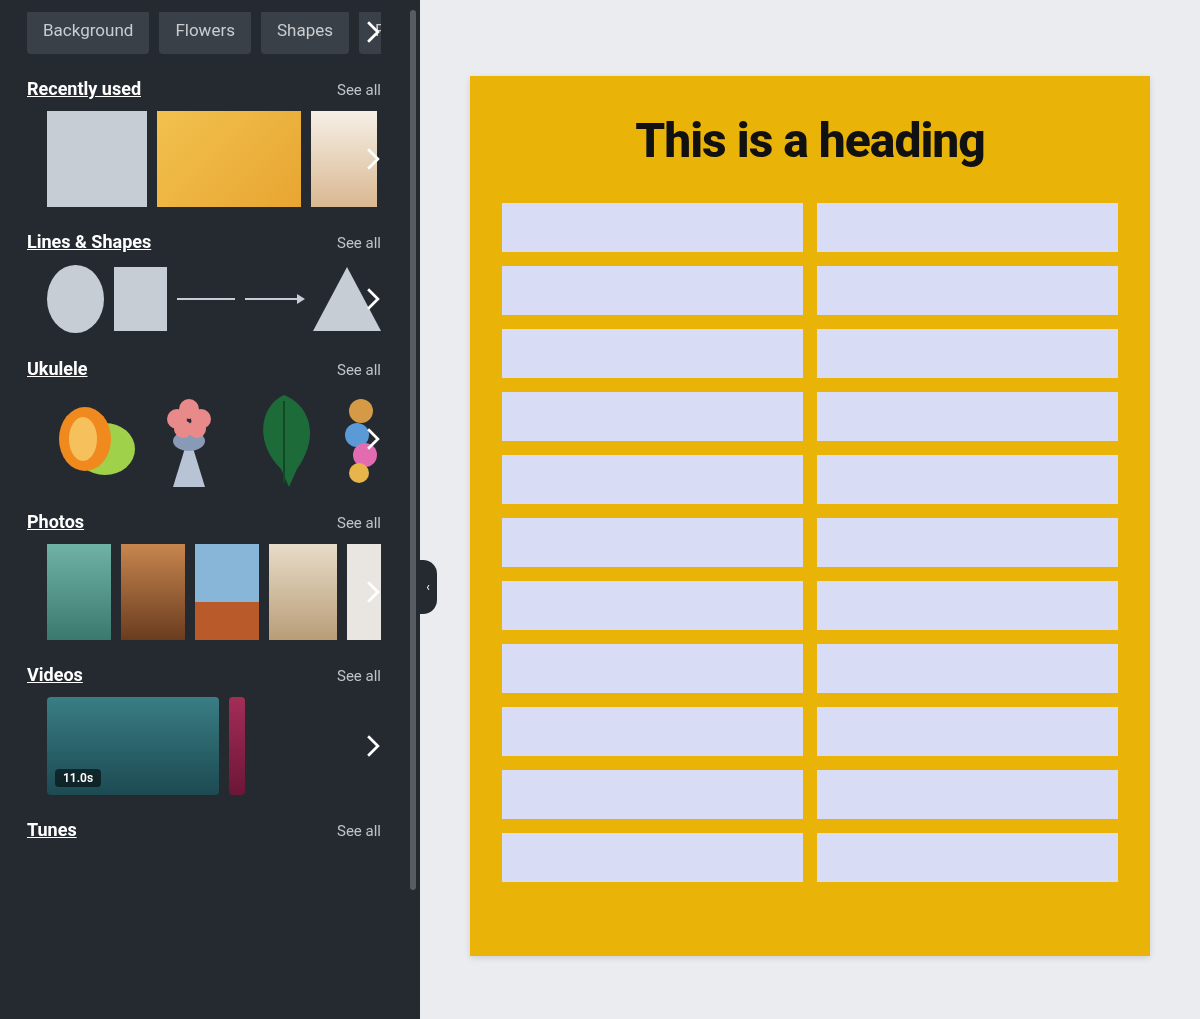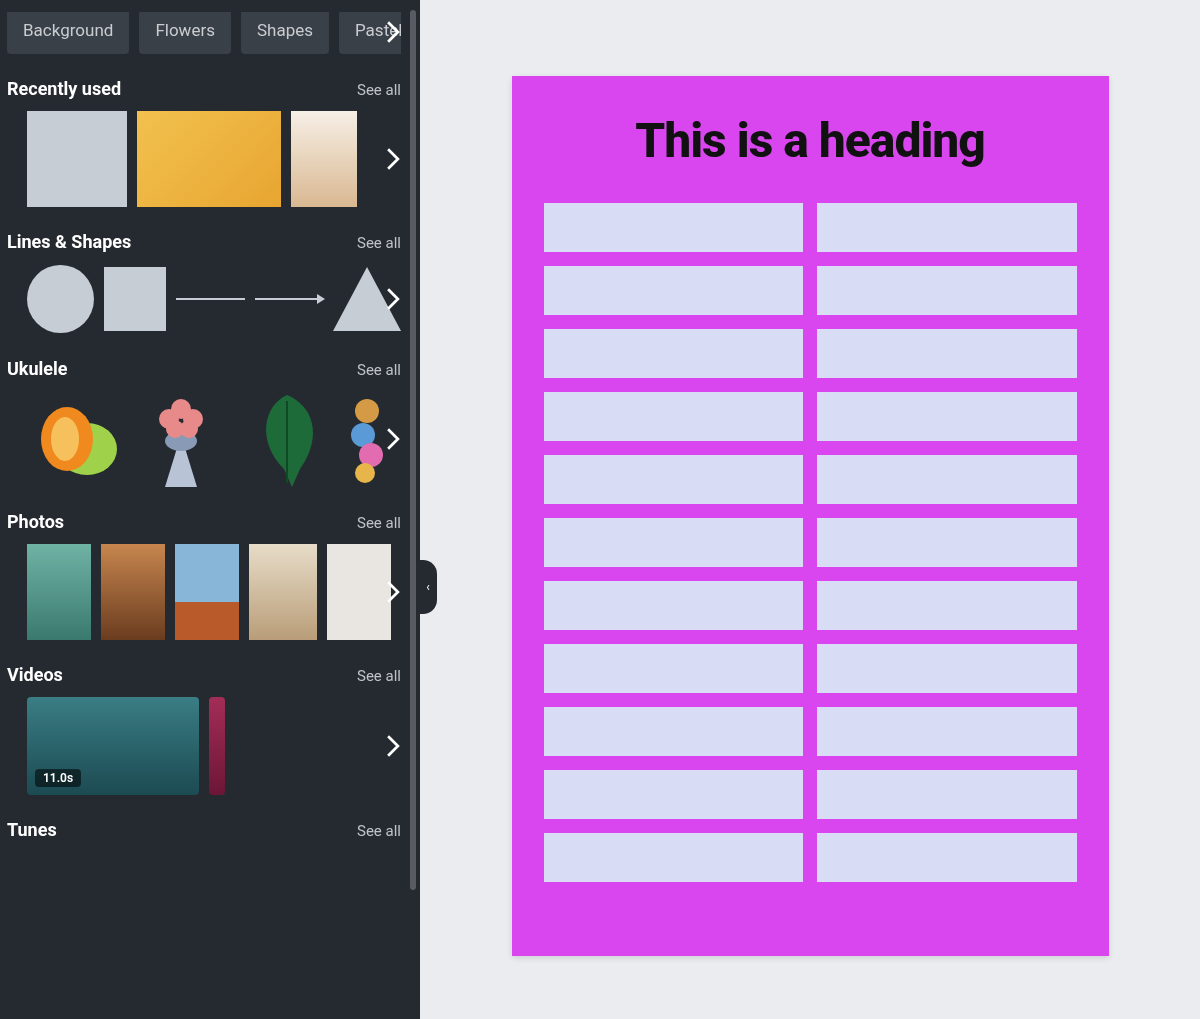--- a/index.html
+++ b/index.html
@@ -8,21 +8,21 @@
 .app { display: flex; width: 100%; height: 100%; }
 
 
 .panel {
   width: 420px; height: 100%;
   background: #252a30;
   color: #e6e8ea;
   position: relative;
   padding: 12px 0 0 0;
 }
-.panel-inner { width: 408px; height: 100%; overflow: hidden; padding: 0 7px; }
+.panel-inner { width: 408px; height: 100%; overflow: hidden; padding: 0 27px; }
 
 
 .panel::after {
   content: ""; position: absolute; right: 4px; top: 10px;
   width: 6px; height: 880px;
   background: #585c62; border-radius: 3px;
 }
 
 
 .chips { display: flex; gap: 10px; position: relative; overflow: hidden; height: 44px; margin-top: -2px; }
@@ -33,21 +33,21 @@
 }
 .chips .arrow, .row-arrow {
   position: absolute; right: -6px; top: 50%; transform: translateY(-50%);
   width: 28px; height: 28px; display: flex; align-items: center; justify-content: center;
   color: #fff;
 }
 .arrow svg, .row-arrow svg { width: 14px; height: 22px; stroke: #fff; stroke-width: 2.2; fill: none; }
 
 .section { margin-top: 24px; }
 .section-header { display: flex; justify-content: space-between; align-items: baseline; margin-bottom: 12px; }
-.section-title { font-size: 18px; font-weight: 700; color: #fff; }
+.section-title { font-size: 18px; font-weight: 700; color: #fff; text-decoration: underline; }
 .see-all { font-size: 15px; color: #bfc3c8; }
 
 .row { display: flex; gap: 10px; position: relative; overflow: hidden; align-items: center; margin-left: 20px; }
 
 .thumb { background: #c7cdd4; border-radius: 0; flex-shrink: 0; }
 
 
 .ru .thumb { height: 96px; }
 
 
@@ -86,21 +86,21 @@
   width: 18px; height: 54px;
   background: #252a30;
   border-radius: 0 14px 14px 0;
   display: flex; align-items: center; justify-content: center;
   color: #fff; font-size: 12px;
 }
 
 
 .canvas-wrap { flex: 1; display: flex; align-items: flex-start; justify-content: center; padding-top: 76px; }
 .page {
-  width: 597px; height: 880px; background: #d946ef;
+  width: 680px; height: 880px; background: #eab308;
   box-shadow: 0 2px 6px rgba(0,0,0,0.12);
   padding: 36px 32px 36px;
 }
 .page h1 { font-size: 48px; font-weight: 800; color: #111; text-align: center; letter-spacing: -1px; }
 .grid { margin-top: 34px; display: grid; grid-template-columns: 1fr 1fr; gap: 14px 14px; }
 .cell { height: 49px; background: #d8dcf5; }
 </style>
 </head>
 <body>
 

